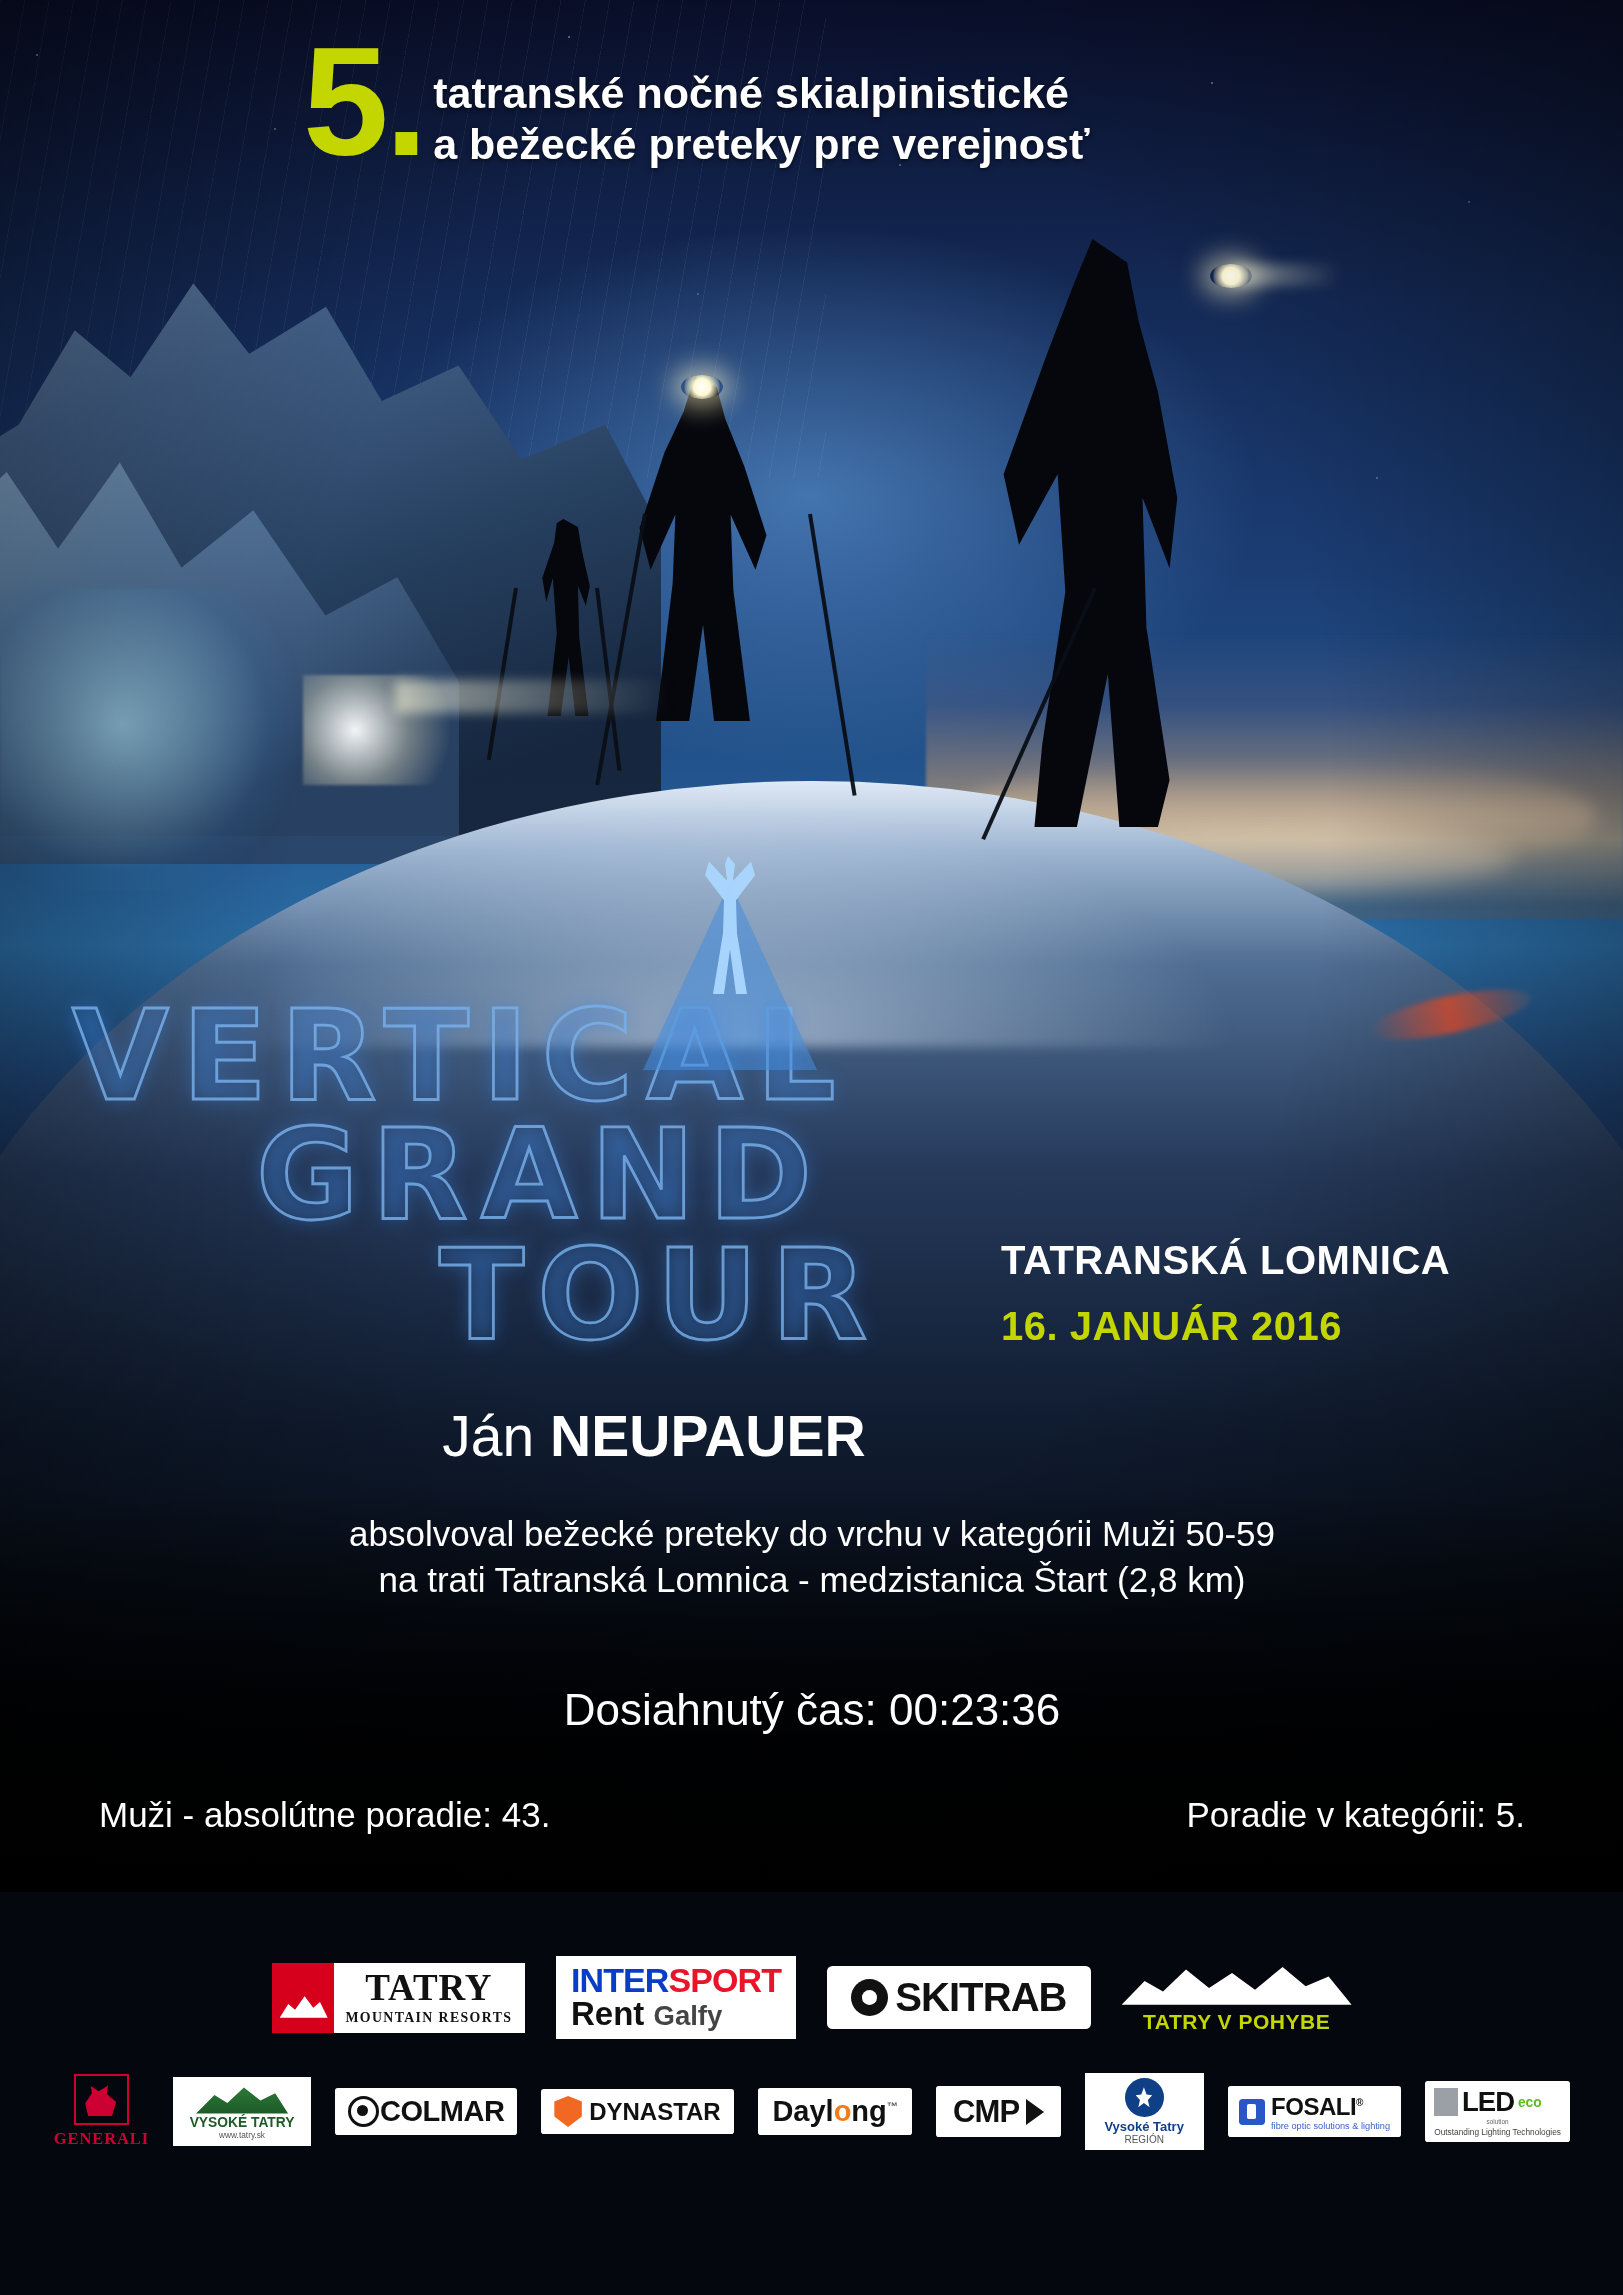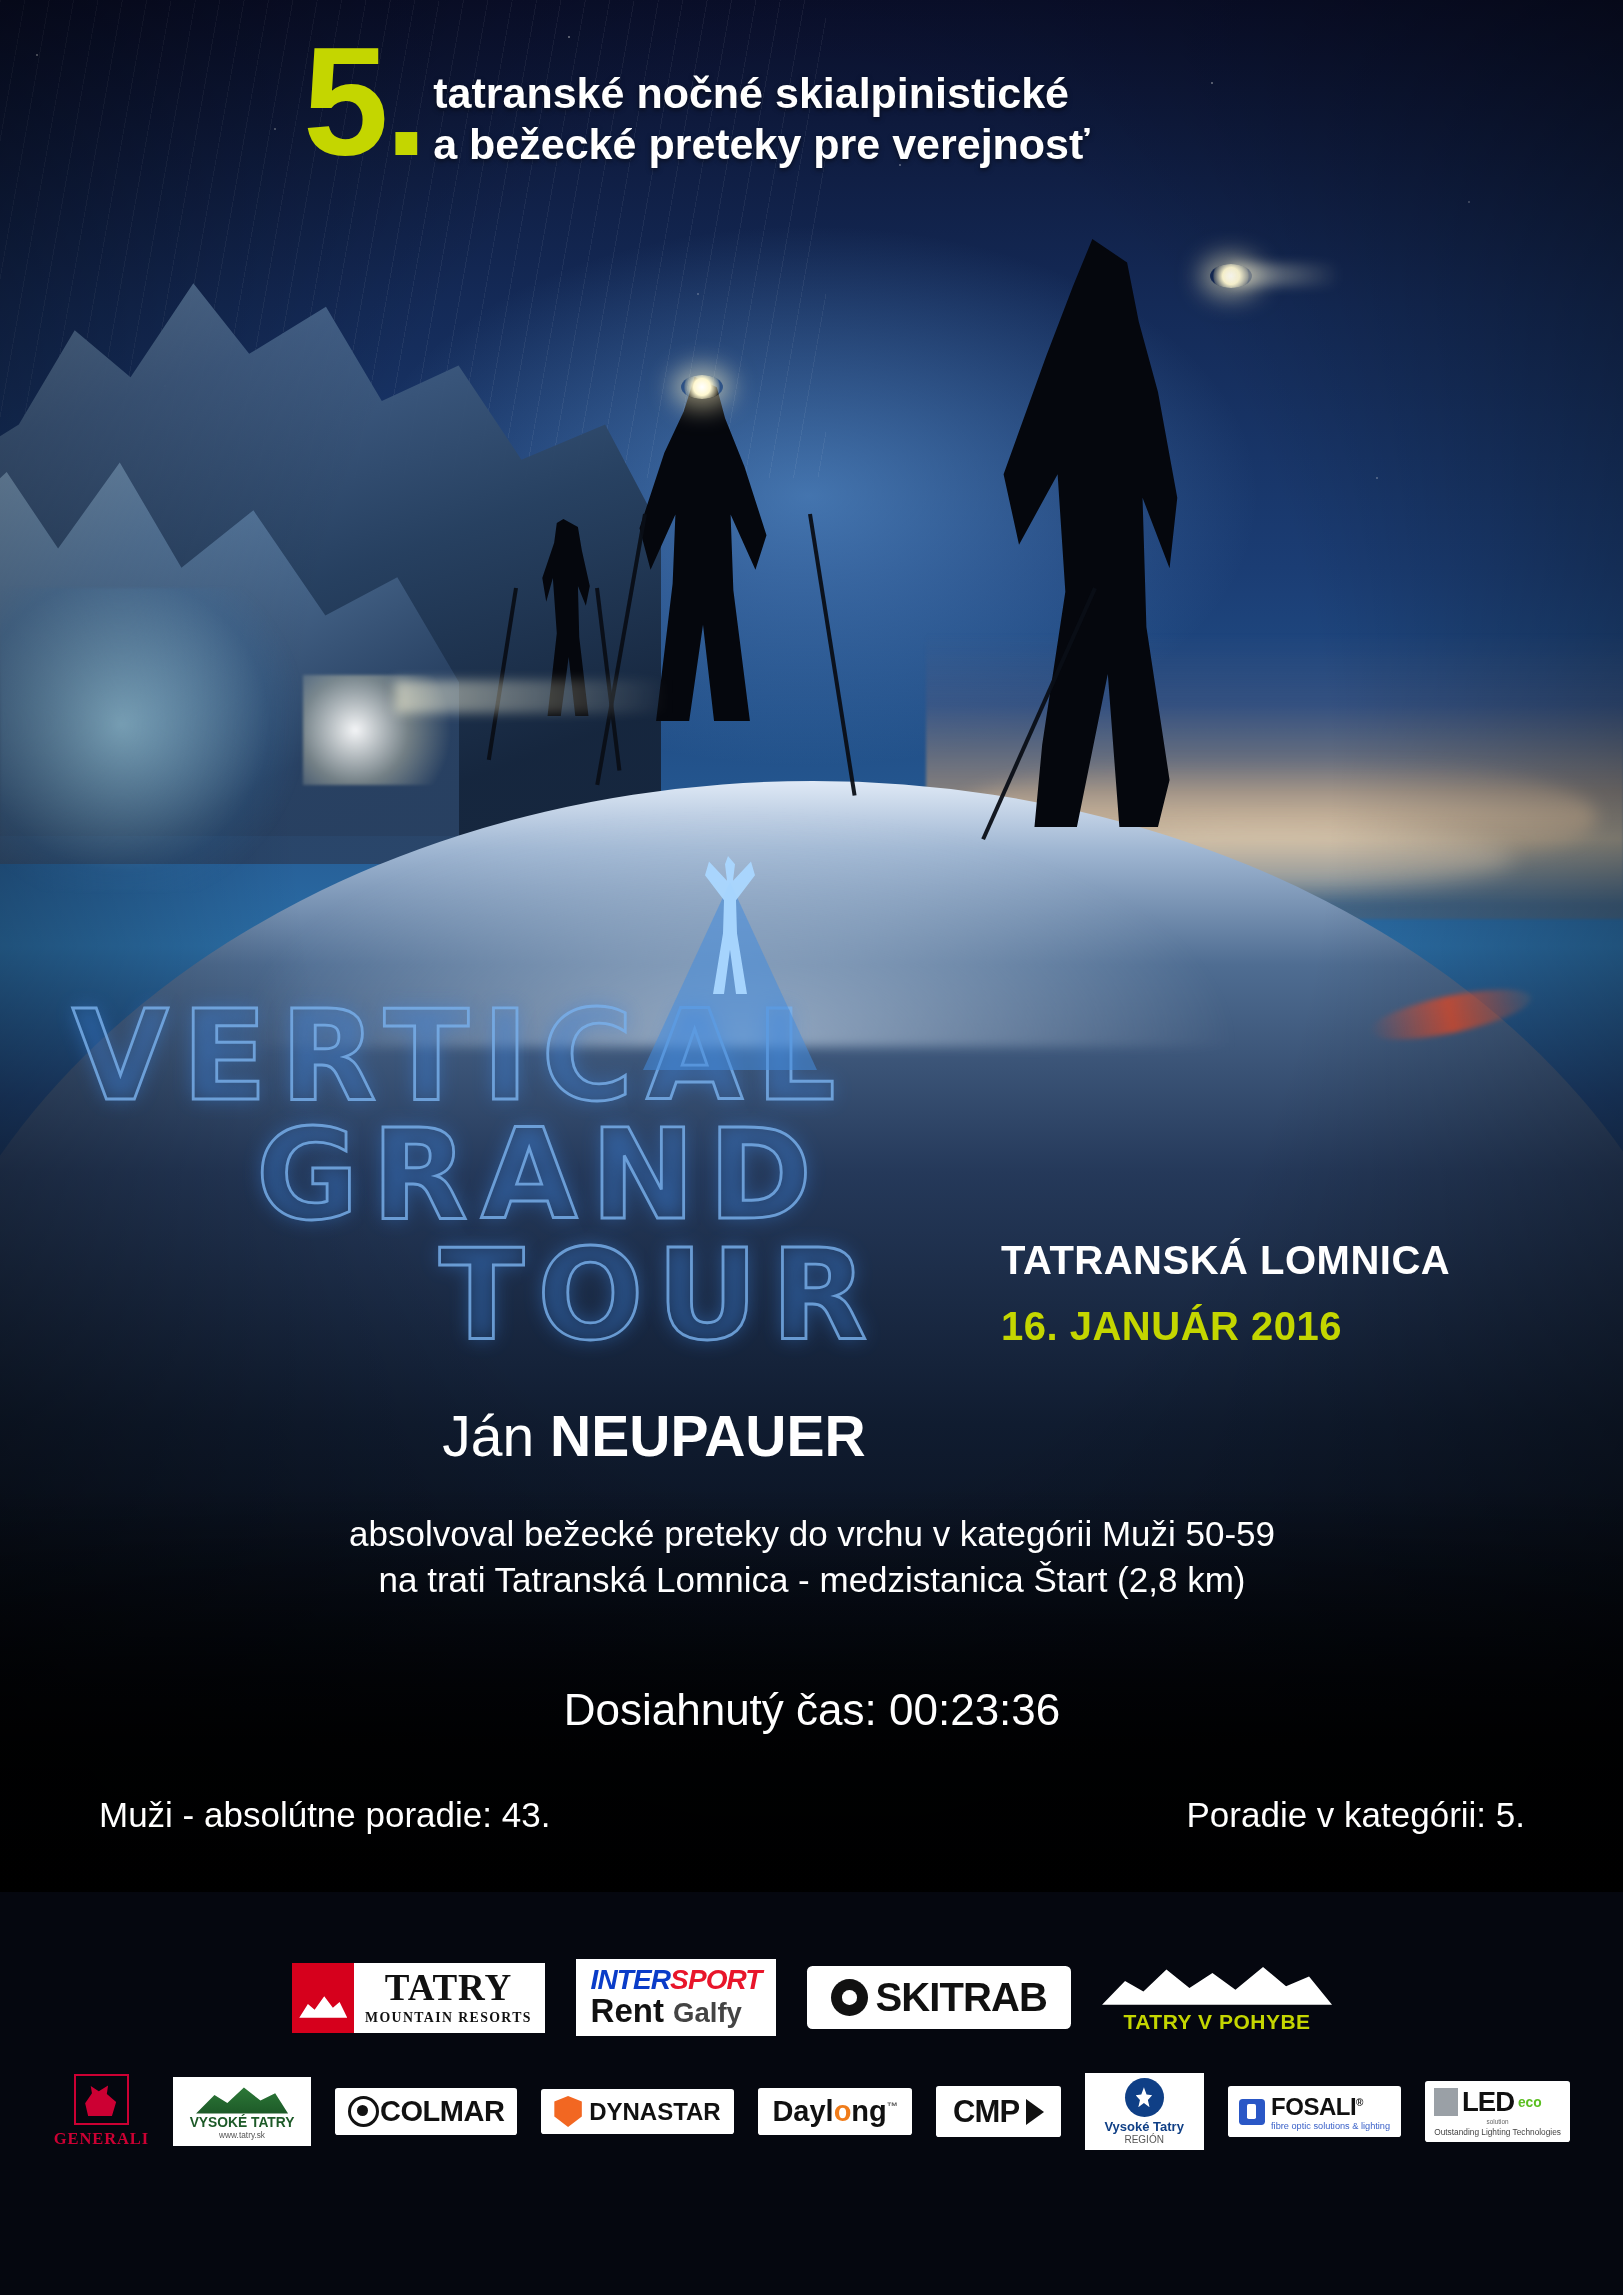--- a/index.html
+++ b/index.html
@@ -222,21 +222,21 @@
   .tmr .sq::after {
     content:""; position:absolute; left:7.3px; bottom:14.7px; width:48px; height:24px;
     background:#fff;
     clip-path:polygon(0% 100%, 18% 42%, 32% 66%, 52% 10%, 70% 58%, 84% 34%, 100% 100%);
   }
   .tmr .txt { padding:5.5px 13px 5.5px 11px; text-align:center; }
   .tmr .t1 { color:#111; font-size:37px; font-weight:700; font-family:"Liberation Serif", serif; letter-spacing:0.9px; line-height:1; }
   .tmr .t2 { color:#111; font-size:13.8px; font-weight:700; font-family:"Liberation Serif", serif; letter-spacing:1.4px; margin-top:3.7px; }
 
   .inter { background:#fff; padding:7.3px 14.7px; text-align:left; }
-  .inter .l1 { font-size:28px; font-weight:800; font-style:italic; letter-spacing:-0.9px; line-height:1; }
+  .inter .l1 { font-size:34px; font-weight:800; letter-spacing:-0.9px; line-height:1; }
   .inter .l1 .a { color:#0a3cc8; }
   .inter .l1 .b { color:#e8152a; }
   .inter .l2 { font-size:33px; font-weight:800; color:#111; line-height:1.05; }
   .inter .l2 .g { color:#444; font-weight:600; font-size:27.5px; }
 
   .skitrab { background:#fff; border-radius:5.5px; padding:9.2px 24px; display:flex; align-items:center; gap:7.3px; }
   .skitrab .dot { width:37px; height:37px; border-radius:50%; background:#111; position:relative; }
   .skitrab .dot::after { content:""; position:absolute; left:11px; top:11px; width:14.7px; height:14.7px; border-radius:50%; background:#fff; }
   .skitrab .w { font-size:40px; font-weight:800; color:#111; letter-spacing:-0.9px; }
 

